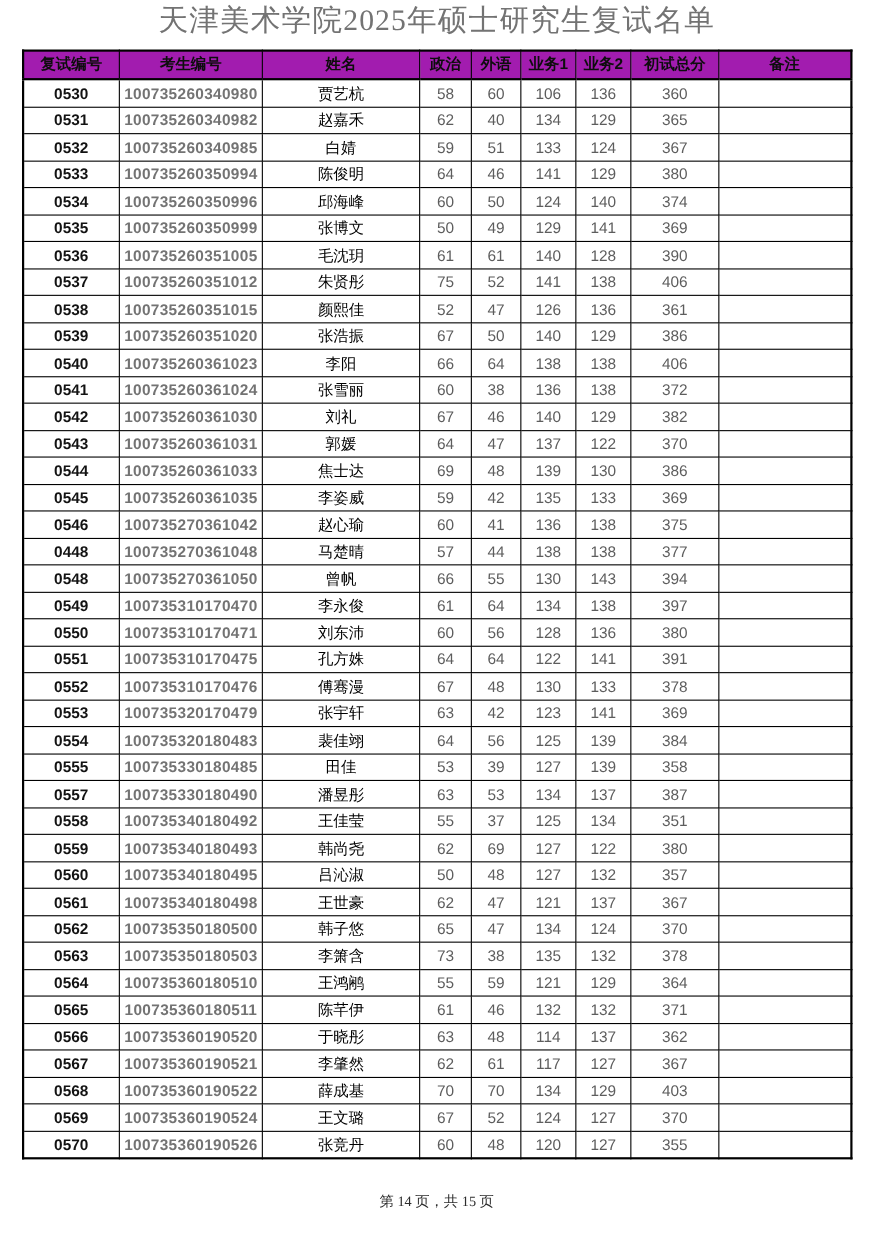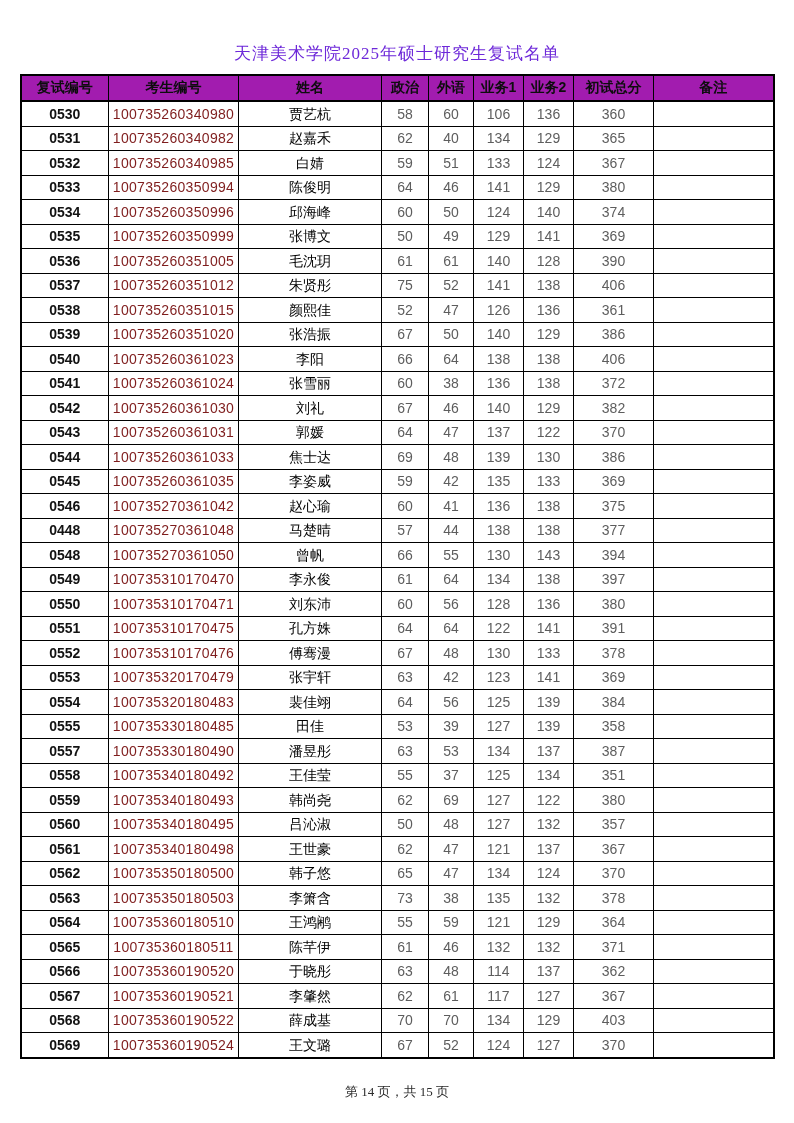--- a/index.html
+++ b/index.html
@@ -10,27 +10,26 @@
   }
   .page {
     position: relative;
     width: 794px;
     height: 1123px;
     background: #ffffff;
     overflow: hidden;
   }
   .title {
     margin: 0;
-    padding-top: 42px;
     text-align: center;
     font-family: "Liberation Serif", "DejaVu Serif", serif;
-    font-size: 17px;
+    font-size: 27px;
     font-weight: 500;
     letter-spacing: 1px;
-    color: #6d28d9;
+    color: #737373;
   }
   table.roster {
     width: 753px;
     margin: 9px auto 0 auto;
     border-collapse: collapse;
     table-layout: fixed;
     border: 2px solid #000;
   }
   table.roster th {
     background: #a21caf;
@@ -49,21 +48,21 @@
     height: 23.5px;
     padding: 0;
     text-align: center;
     vertical-align: middle;
     font-size: 14px;
     line-height: 1;
     overflow: hidden;
     white-space: nowrap;
   }
   td.c-id   { font-weight: 700; font-size: 15px; color: #121212; }
-  td.c-num  { color: #7f1d1d; font-size: 14px; letter-spacing: 0.3px; }
+  td.c-num  { color: #737373; font-size: 14px; letter-spacing: 0.3px; font-weight: bold; }
   td.c-name { color: #000000; font-size: 13.5px; }
   td.c-score{ color: #5d5d5d; }
   td.c-note { color: #3d3d3d; }
   .footer {
     position: absolute;
     left: 0;
     bottom: 22px;
     width: 100%;
     text-align: center;
     font-family: "Liberation Serif", "DejaVu Serif", serif;
@@ -527,18 +526,29 @@
         <td class="c-id">0569</td>
         <td class="c-num">100735360190524</td>
         <td class="c-name">王文璐</td>
         <td class="c-score">67</td>
         <td class="c-score">52</td>
         <td class="c-score">124</td>
         <td class="c-score">127</td>
         <td class="c-score">370</td>
         <td class="c-note"></td>
       </tr>
+        <tr style="">
+        <td class="c-id">0570</td>
+        <td class="c-num">100735360190526</td>
+        <td class="c-name">张竞丹</td>
+        <td class="c-score">60</td>
+        <td class="c-score">48</td>
+        <td class="c-score">120</td>
+        <td class="c-score">127</td>
+        <td class="c-score">355</td>
+        <td class="c-note"></td>
+      </tr>
       </tbody>
   </table>
 
   <div class="footer">第 14 页，共 15 页</div>
 
 </div>
 
 </body></html>

